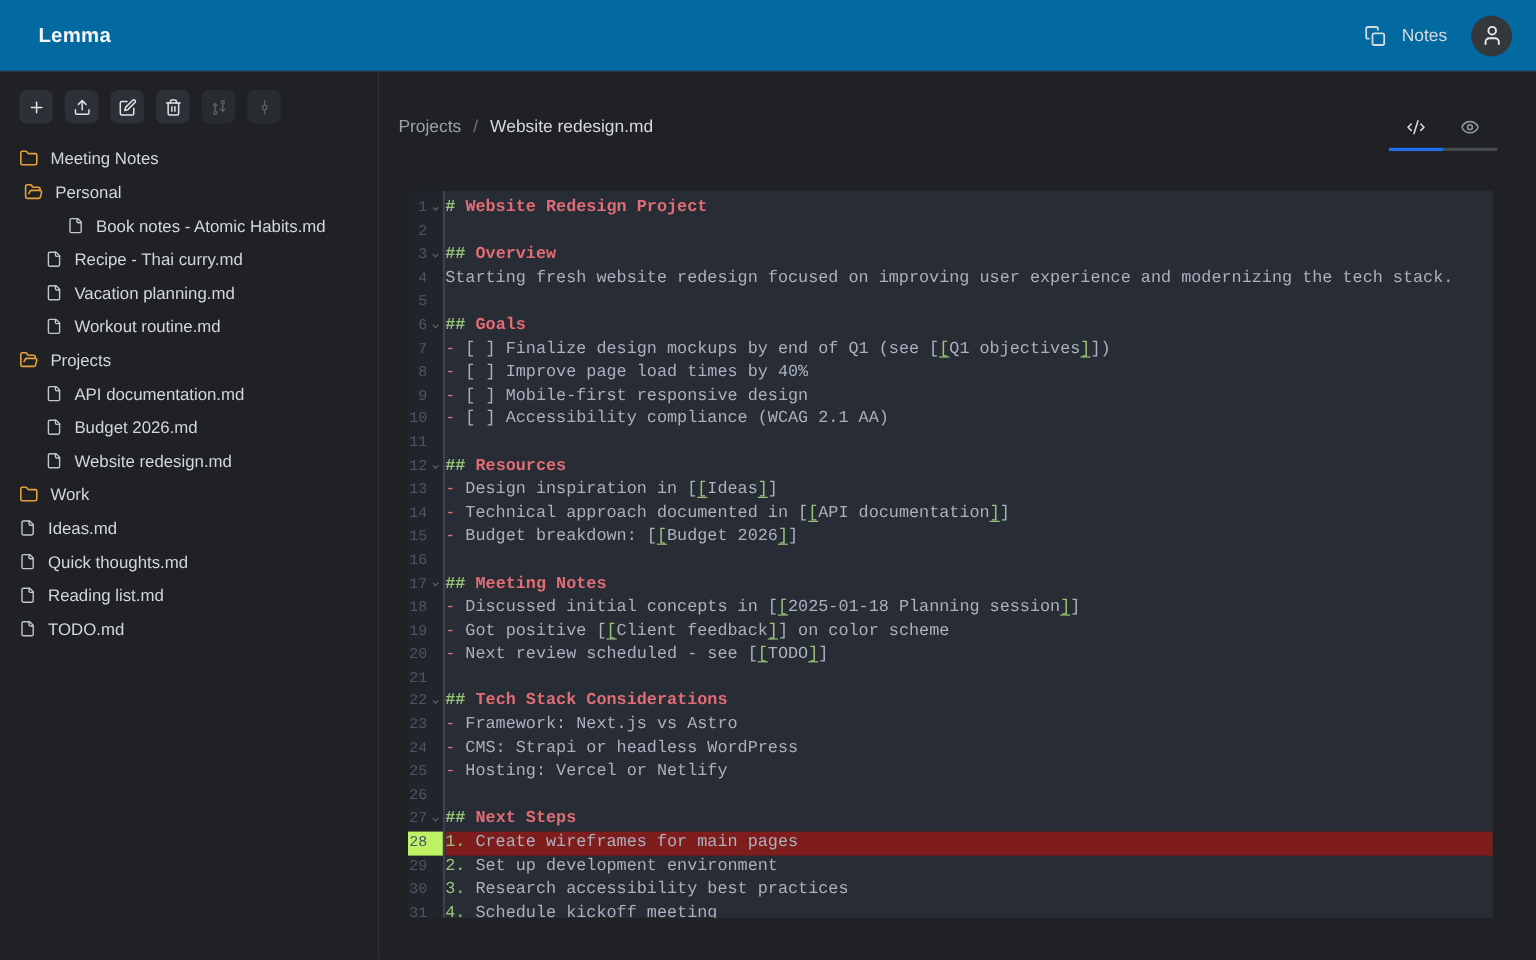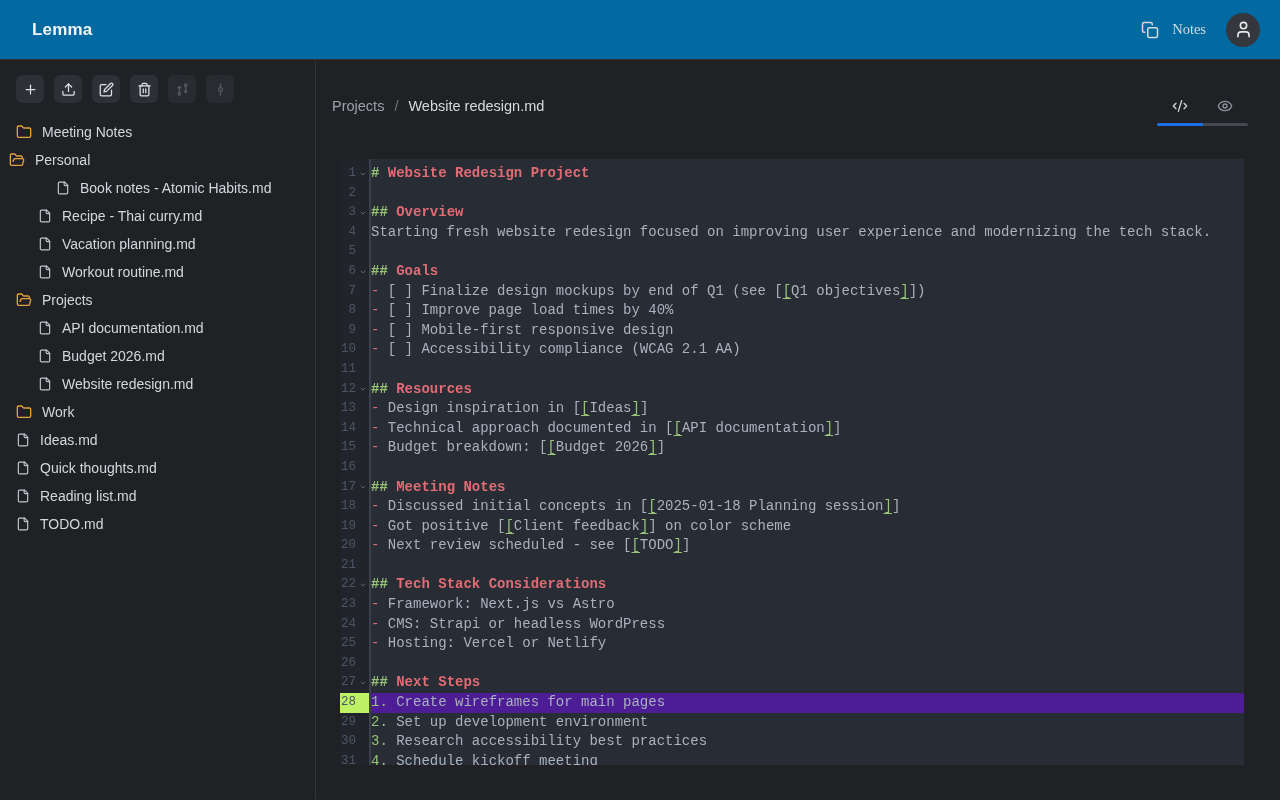--- a/index.html
+++ b/index.html
@@ -14,21 +14,21 @@
 
   
   .app-header {
     height:60px; display:flex; align-items:center; justify-content:space-between;
     padding:0 20px 0 32px; border-bottom:1px solid #313338; background:#0369a1;
   }
   .app-title { font-size:17px; font-weight:700; color:#f3f4f6; letter-spacing:.2px; }
   .header-right { display:flex; align-items:center; gap:20px; }
   .notes-btn {
     display:flex; align-items:center; gap:13px; background:none; border:none;
-    color:#d6d9dd; font-family:Liberation Serif, serif; font-size:14.5px; cursor:pointer;
+    color:#d6d9dd; font-family:Liberation Sans, sans-serif; font-size:14.5px; cursor:pointer;
   }
   .avatar {
     width:34px; height:34px; border-radius:50%; background:#34373c; border:none;
     display:grid; place-items:center; color:#e8eaed; cursor:pointer;
   }
 
   
   .layout { display:flex; height:739px; }
   .sidebar { width:316px; border-right:1px solid #313338; padding-top:15px; flex-shrink:0; }
   .side-toolbar { display:flex; gap:10px; padding-left:16px; height:28px; }
@@ -74,21 +74,21 @@
     padding-top:5px;
   }
   .code-col { flex:1; padding-top:5px; overflow:hidden; }
   .gut {
     height:19.6px; display:flex; align-items:center; justify-content:flex-end;
     color:#4d5565; font-size:12.5px;
   }
   .gut .fold { width:13px; display:flex; justify-content:center; align-items:center; color:#5b6370; cursor:pointer; }
   .gut.active { background:#bef264; }
   .cl { height:19.6px; padding-left:0; white-space:pre; color:#a9b1bf; }
-  .cl.active { background:#4c1d95; }
+  .cl.active { background:#7f1d1d; }
   .tk-hm { color:#98c379; font-weight:700; }
   .tk-ht { color:#e06c75; font-weight:700; }
   .tk-b  { color:#e06c75; }
   .tk-n  { color:#98c379; }
   .tk-ib { color:#98c379; text-decoration:underline; text-underline-offset:3px; }
   .tk-lk { color:#a9b1bf; text-underline-offset:3px; }
 </style>
 </head>
 <body>
 
@@ -178,21 +178,21 @@
       </div>
     <div class="tree" id="tree">
         <div class="tree-row folder" style="padding-left: 16px;">
           <span class="t-icon">
             <svg class="ic" width="16" height="16" viewBox="0 0 24 24">
               <path d="M20 20a2 2 0 0 0 2-2V8a2 2 0 0 0-2-2h-7.9a2 2 0 0 1-1.69-.9L9.6 3.9A2 2 0 0 0 7.93 3H4a2 2 0 0 0-2 2v13a2 2 0 0 0 2 2Z"></path>
             </svg>
           </span>
           <span class="tree-label">Meeting Notes</span>
         </div>
-        <div class="tree-row folder" style="padding-left: 9px;">
+        <div class="tree-row folder" style="padding-left: 20px;">
           <span class="t-icon">
             <svg class="ic" width="16" height="16" viewBox="0 0 24 24">
               <path d="m6 14 1.5-2.9A2 2 0 0 1 9.24 10H20a2 2 0 0 1 1.94 2.5l-1.54 6a2 2 0 0 1-1.95 1.5H4a2 2 0 0 1-2-2V5a2 2 0 0 1 2-2h3.9a2 2 0 0 1 1.69.9l.81 1.2a2 2 0 0 0 1.67.9H18a2 2 0 0 1 2 2v2"></path>
             </svg>
           </span>
           <span class="tree-label">Personal</span>
         </div>
         <div class="tree-row file" style="padding-left: 56px;">
           <span class="t-icon">
             <svg class="ic" width="14" height="14" viewBox="0 0 24 24">

